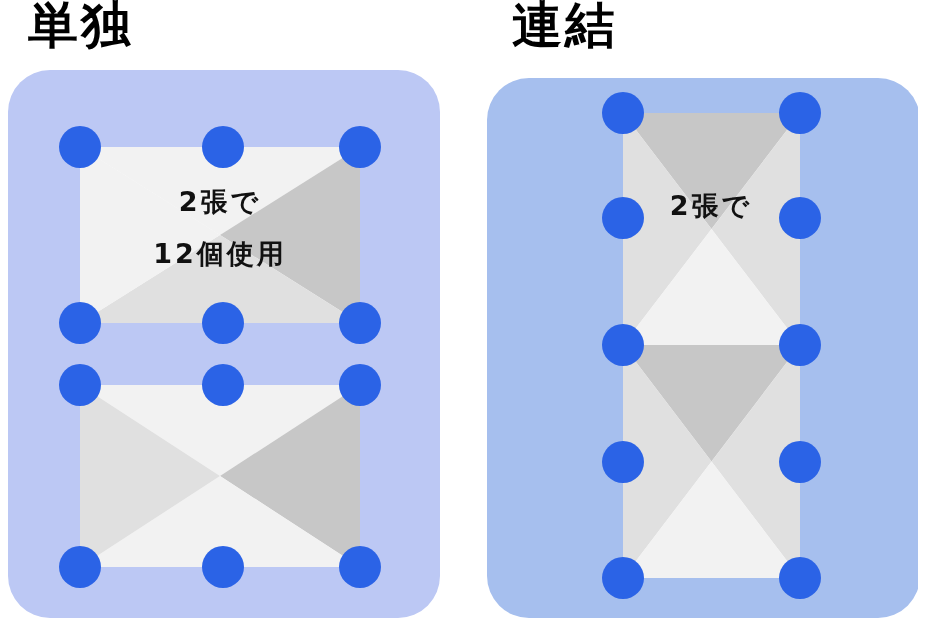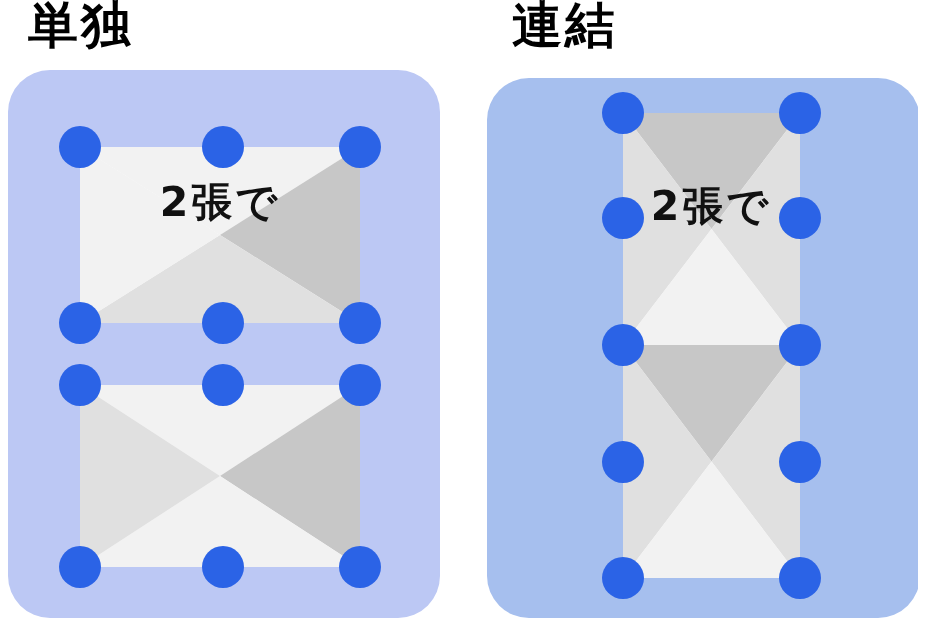--- a/index.html
+++ b/index.html
@@ -44,21 +44,21 @@
 
   .sheet { position: absolute; display: block; }
   .sheet-left-top    { left: 80px;  top: 147px; width: 280px; height: 176px; }
   .sheet-left-bottom { left: 80px;  top: 385px; width: 280px; height: 182px; }
   .sheet-right-tall  { left: 623px; top: 113px; width: 177px; height: 465px; }
 
   .caption {
     position: absolute;
     text-align: center;
     font-weight: 800;
-    font-size: 41px;
+    font-size: 27px;
     line-height: 52px;
     letter-spacing: 3px;
     color: var(--caption-color, #111);
   }
   .left-caption  { left: 80px;  top: 176px; width: 280px; }
   .right-caption { left: 586px; top: 180px; width: 250px; }
 
   .dot {
     position: absolute;
     width: 42px; height: 42px;
@@ -102,20 +102,21 @@
     <polygon points="0,232 177,232 88.5,116" fill="var(--sheet-light)"></polygon>
 
     <polygon points="0,232 177,232 88.5,348.5" fill="var(--sheet-dark)"></polygon>
     <polygon points="0,232 0,465 88.5,348.5" fill="var(--sheet-mid)"></polygon>
     <polygon points="177,232 177,465 88.5,348.5" fill="var(--sheet-mid)"></polygon>
     <polygon points="0,465 177,465 88.5,348.5" fill="var(--sheet-light)"></polygon>
   </svg>
 
   <div class="caption left-caption">
     <div>2張で</div>
+    <div>12個使用</div>
   </div>
   <div class="caption right-caption">
     <div>2張で</div>
   </div>
 
   <div class="dot" style="left:59px;  top:126px;"></div>
   <div class="dot" style="left:202px; top:126px;"></div>
   <div class="dot" style="left:339px; top:126px;"></div>
   <div class="dot" style="left:59px;  top:302px;"></div>
   <div class="dot" style="left:202px; top:302px;"></div>

